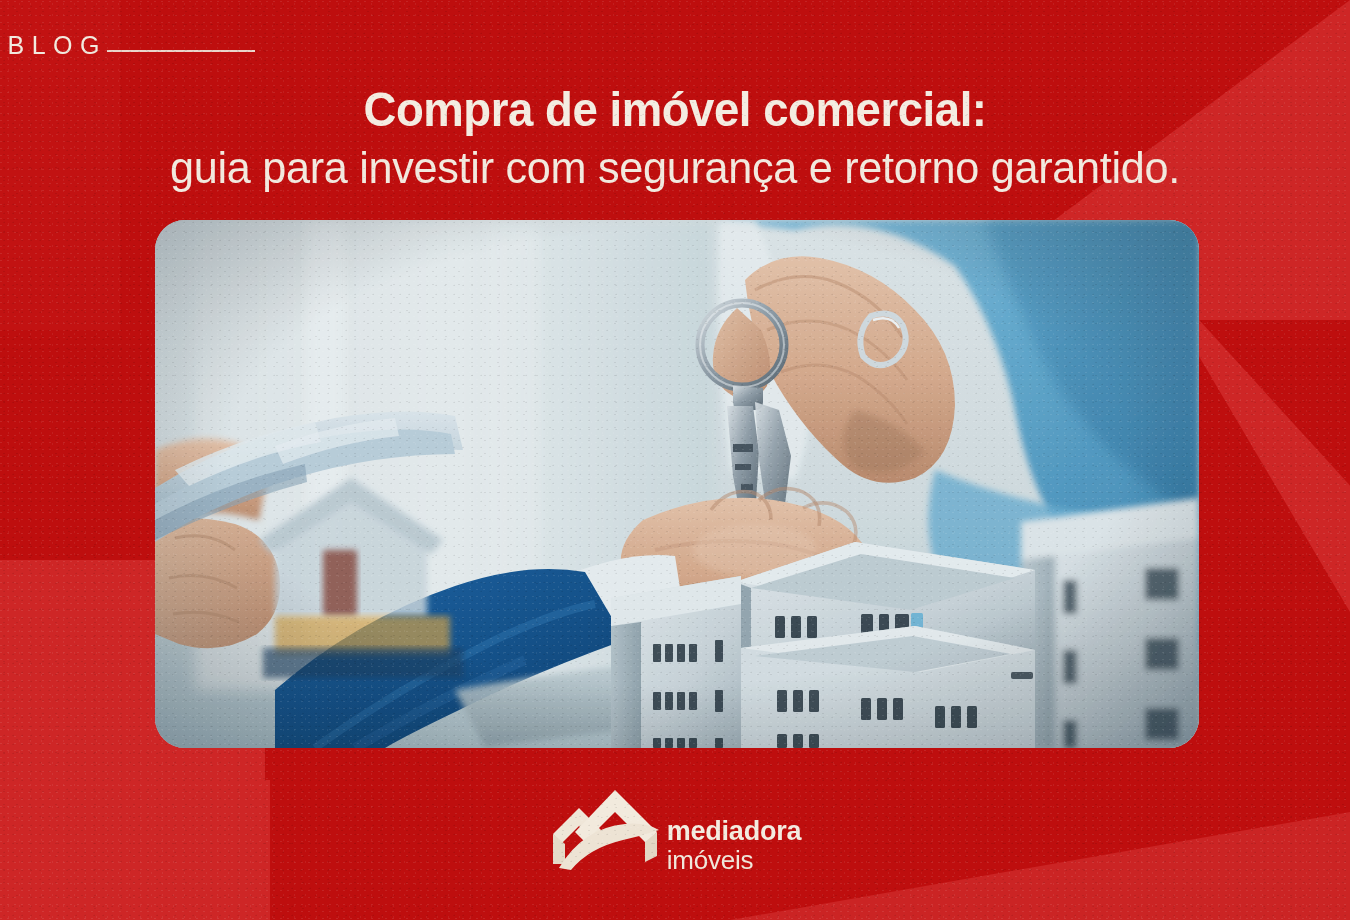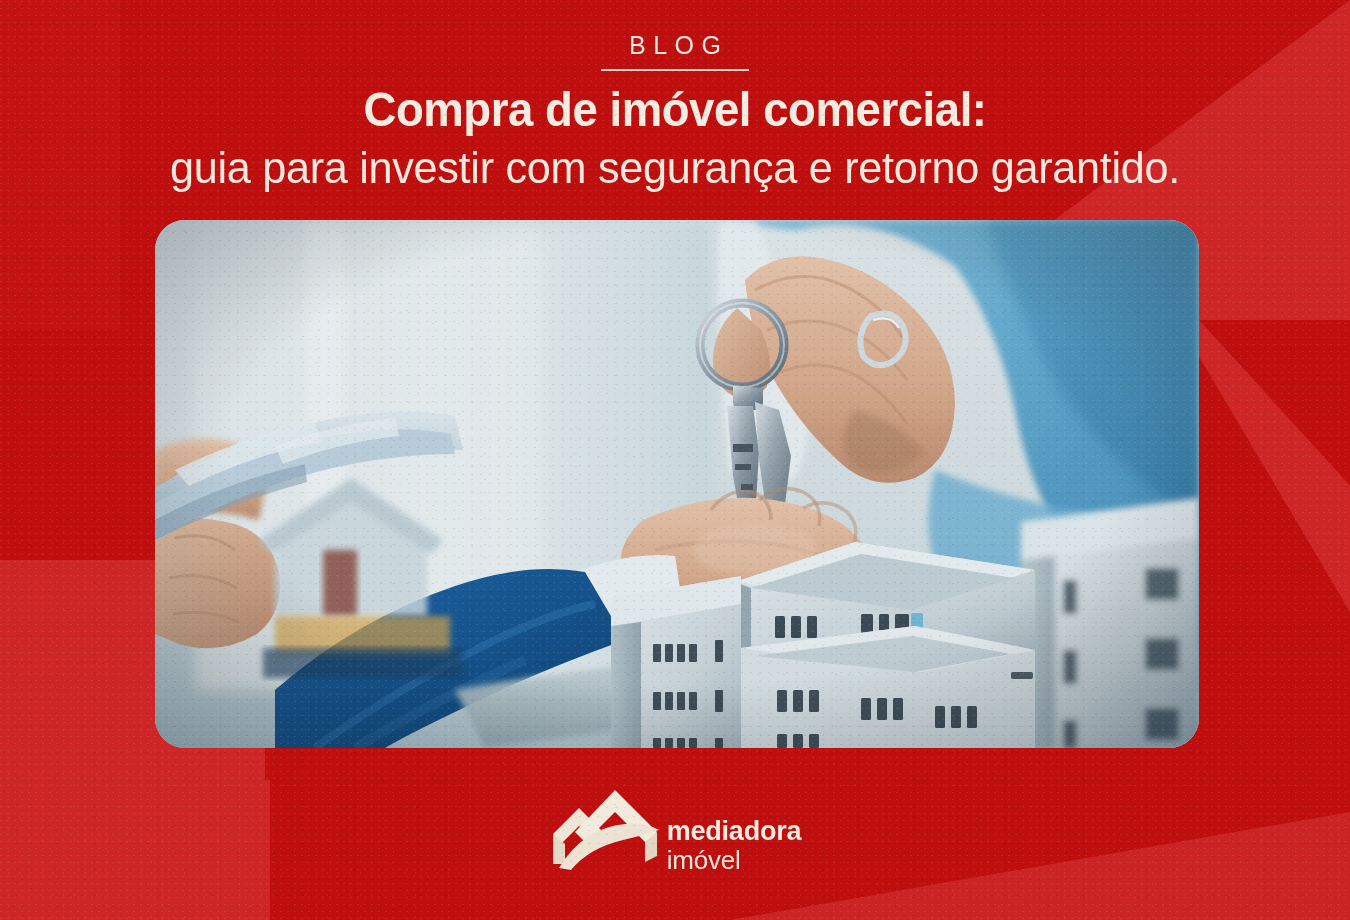--- a/index.html
+++ b/index.html
@@ -70,21 +70,21 @@
       radial-gradient(circle at 13% 22%, rgba(255,255,255,.55) 0 0.6px, transparent 1px),
       radial-gradient(circle at 47% 71%, rgba(0,0,0,.5) 0 0.6px, transparent 1px),
       radial-gradient(circle at 78% 36%, rgba(255,255,255,.4) 0 0.6px, transparent 1px),
       radial-gradient(circle at 31% 88%, rgba(0,0,0,.45) 0 0.6px, transparent 1px);
     background-size:7px 7px, 9px 9px, 11px 11px, 13px 13px;
   }
 
   
   .kicker-wrap{
     position:absolute;top:33px;left:0;right:0;
-    display:flex;flex-direction:column;align-items:center;
+    display:flex;flex-direction:row;align-items:center;
   }
   .kicker{
     color:#F2EADF;font-size:25px;font-weight:400;
     letter-spacing:7.5px;line-height:1;
     text-indent:7.5px;
   }
   .kicker-rule{
     margin-top:11px;width:148px;height:2px;background:#EFE6DA;opacity:.92;
   }
 
@@ -399,18 +399,18 @@
 
         <path d="M26 54 L66 12 L108 54 L98 66 L66 34 L36 64 Z" fill="#F2EADD"></path>
 
         <path d="M10 90 Q34 50 76 46 Q96 44 110 52 Q92 58 74 62 Q40 70 22 92 Z" fill="#EDE3D4"></path>
 
         <path d="M96 64 L108 54 L108 78 L96 84 Z" fill="#E3D7C4"></path>
       </svg>
     </div>
     <div class="logo-text">
       <div class="logo-name">mediadora</div>
-      <div class="logo-sub">imóvel</div>
+      <div class="logo-sub">imóveis</div>
     </div>
   </div>
 
   <div class="grain"></div>
 </div>
 
 </body></html>

